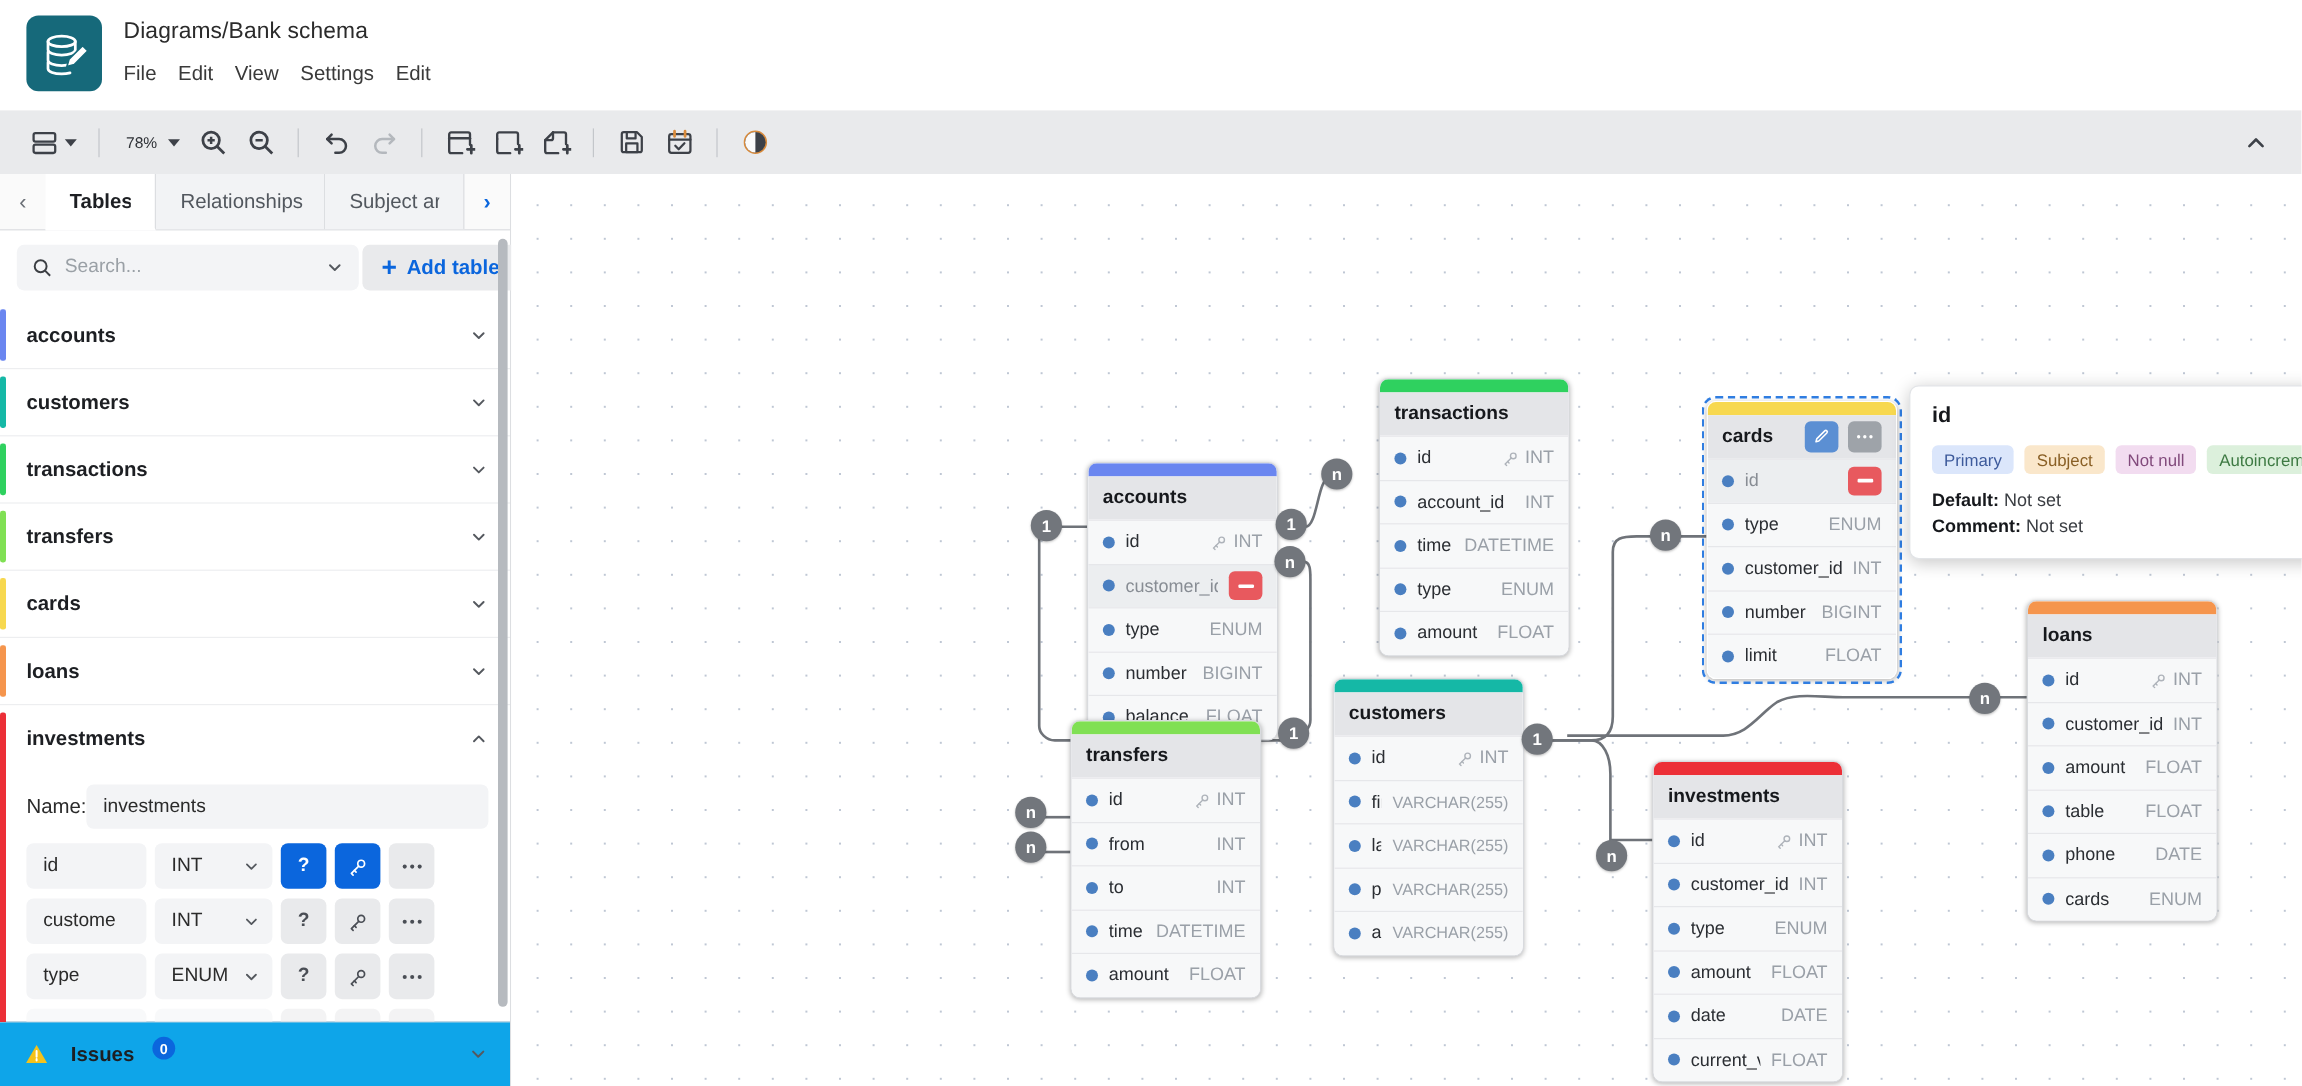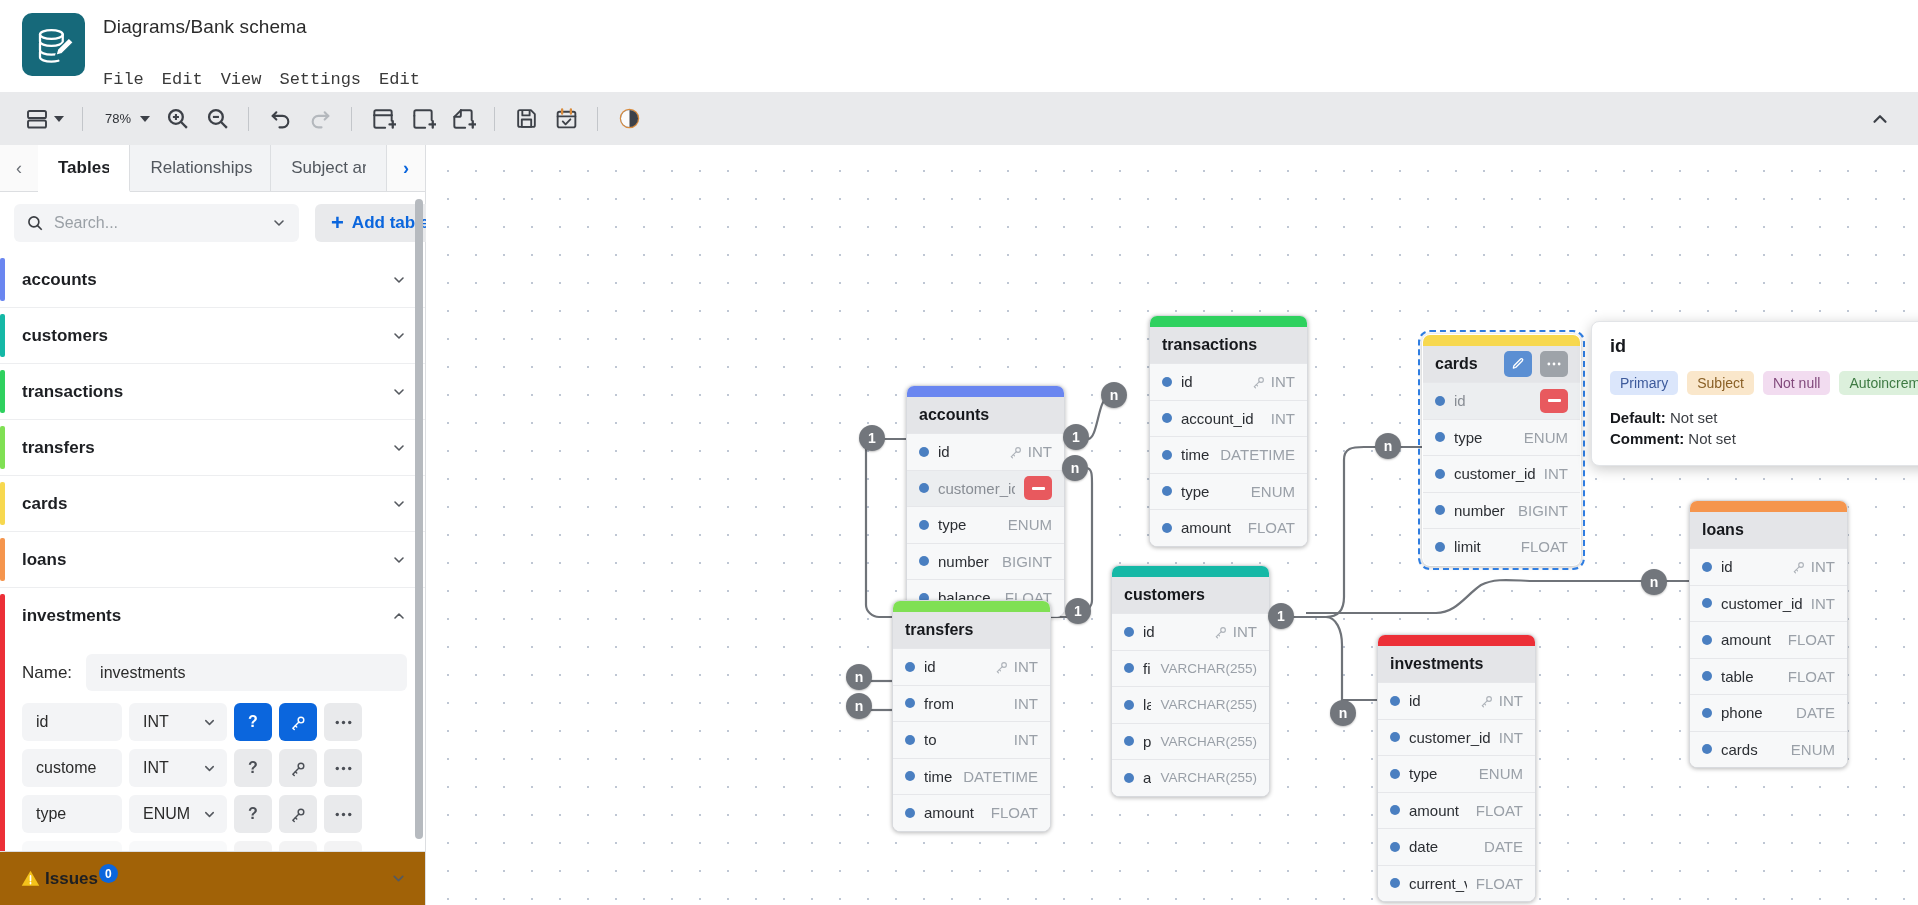--- a/index.html
+++ b/index.html
@@ -22,21 +22,21 @@
     width: 63px; height: 63px; border-radius: 10px; background: #16697a;
     display: flex; align-items: center; justify-content: center;
     flex: 0 0 63px; margin-top: 3px;
   }
   .app-logo svg { width: 42px; height: 42px; }
   .header-right { margin-left: 18px; display: flex; flex-direction: column; }
   .doc-title {
     font-size: 19px; color: #2b2b2b; font-weight: 400; line-height: 34px;
     letter-spacing: .1px;
   }
-  .menubar { display: flex; align-items: center; gap: 0; margin-top: 22px; font-family: Liberation Mono, monospace; }
+  .menubar { display: flex; align-items: center; gap: 0; margin-top: 4px; }
   .menu-item {
     font-size: 17px; color: #3a3a3a; padding: 4px 18px 4px 0; cursor: pointer;
     white-space: nowrap;
   }
   .saved-pill {
     margin-left: 14px; background: #eff0f2; color: #2d2d2d;
     font-size: 15px; font-weight: 700; padding: 6px 14px; border-radius: 5px;
     white-space: nowrap;
   }
 
@@ -81,21 +81,21 @@
     color: #52575e; cursor: pointer; white-space: nowrap; overflow: hidden;
     background: #f2f3f5; border-right: 1px solid #dcdee1;
   }
   .tab.active {
     background: #ffffff; color: #1d1f23; font-weight: 700;
     border-bottom: 2px solid #ffffff; margin-bottom: -1px;
   }
   .tab-clip { max-width: 96px; overflow: hidden; text-overflow: clip; display:block; }
 
   .search-row {
-    display: flex; align-items: flex-end; gap: 16px; padding: 12px 16px 10px 14px;
+    display: flex; align-items: flex-end; gap: 3px; padding: 12px 16px 10px 14px;
   }
   .search-box {
     flex: 1; height: 38px; background: #f3f4f6; border-radius: 6px;
     display: flex; align-items: center; padding: 0 12px; gap: 10px; cursor: text;
   }
   .search-box input {
     flex: 1; border: none; background: transparent; outline: none;
     font-size: 16px; color: #2b2b2b; font-family: "Liberation Sans", sans-serif;
   }
   .search-box input::placeholder { color: #9aa0a6; }
@@ -108,21 +108,21 @@
   .table-list { flex: 1; overflow-y: auto; overflow-x: hidden; min-height: 0; position: relative; }
   .tbl-row {
     display: flex; align-items: center; height: 56px; border-bottom: 1px solid #edeef0;
     position: relative; cursor: pointer; padding-left: 22px; padding-right: 18px;
   }
   .tbl-bar { position: absolute; left: 0; top: 6px; bottom: 6px; width: 5px; border-radius: 2px; }
   .tbl-name { font-size: 17px; color: #1d1f23; font-weight: 700; flex: 1; }
   .chev { color: #55595f; font-size: 13px; line-height: 1; }
 
   .tbl-detail { padding: 4px 18px 10px 22px; position: relative; }
-  .name-row { display: flex; align-items: center; gap: 14px; margin: 6px 0 12px 0; }
+  .name-row { display: flex; align-items: center; gap: 0; margin: 6px 0 12px 0; }
   .name-label { font-size: 17px; color: #2b2b2b; }
   .name-input {
     flex: 1; height: 37px; background: #f3f4f6; border-radius: 6px; border: none;
     outline: none; padding: 0 14px; font-size: 16px; color: #2b2b2b;
     font-family: "Liberation Sans", sans-serif;
   }
   .field-row { display: flex; align-items: center; gap: 7px; margin-bottom: 8px; }
   .f-name {
     width: 100px; height: 38px; background: #f3f4f6; border-radius: 6px;
     display: flex; align-items: center; padding: 0 14px; font-size: 16px;
@@ -136,22 +136,22 @@
   .f-btn {
     width: 38px; height: 38px; border-radius: 6px; background: #e9eaec;
     display: flex; align-items: center; justify-content: center;
     font-size: 16px; color: #4a4e55; cursor: pointer; font-weight: 700;
   }
   .f-btn.active { background: #0b66dd; color: #ffffff; }
   .f-btn svg { display: block; }
 
   .issues-bar {
     height: 54px; flex: 0 0 54px; border-top: 1px solid #dcdee1;
-    display: flex; align-items: center; padding: 0 18px 0 20px; gap: 4px;
-    background: #a16207; cursor: pointer;
+    display: flex; align-items: center; padding: 0 18px 0 20px; gap: 18px;
+    background: #0ea5e9; cursor: pointer;
   }
   .issues-label { font-size: 17px; font-weight: 700; color: #1d1f23; }
   .badge-count {
     background: #0b66dd; color: #fff; border-radius: 50%; width: 19px; height: 19px;
     font-size: 12px; display: flex; align-items: center; justify-content: center;
     font-weight: 700; margin-left: -3px; margin-top: -10px;
   }
   .issues-spacer { flex: 1; }
   .side-scroll {
     position: absolute; right: 2px; top: 54px; width: 8px; height: 640px;

